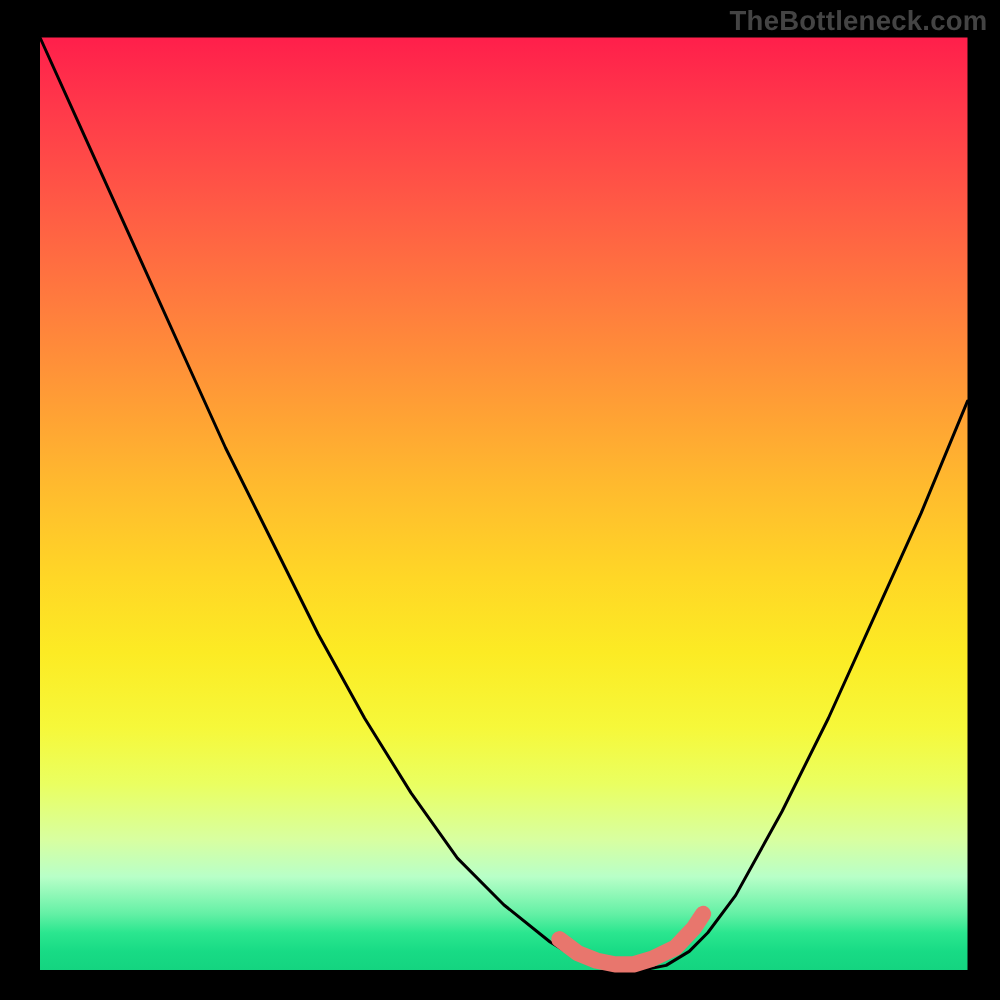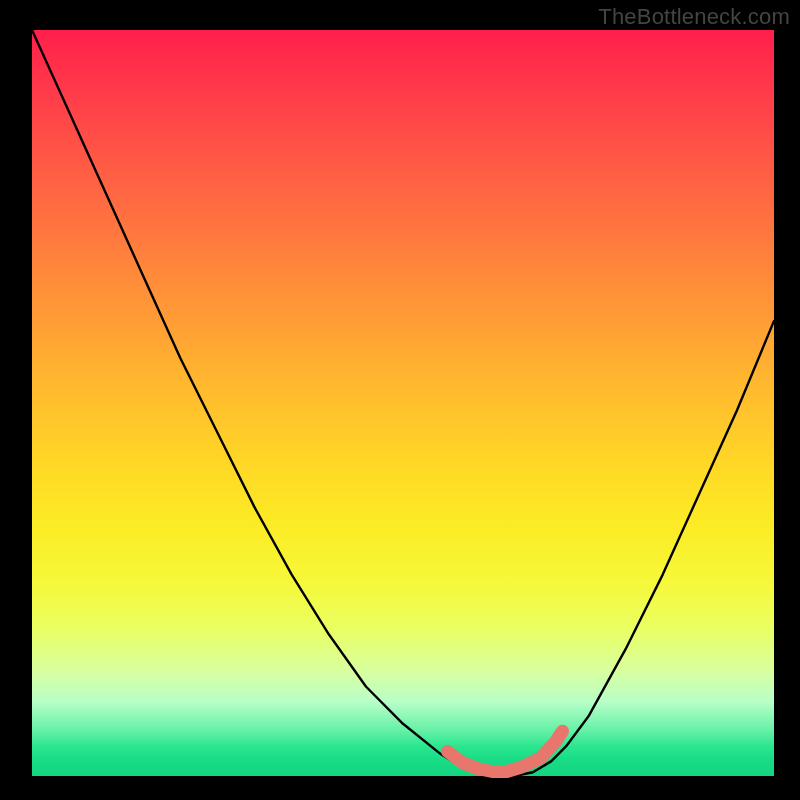--- a/index.html
+++ b/index.html
@@ -16,21 +16,21 @@
     width: 800px;
     height: 800px;
     background: #000;
   }
   .watermark {
     position: absolute;
     top: 4px;
     right: 10px;
     color: #444;
     font-size: 22px;
-    font-weight: 400;
+    font-weight: 700;
     letter-spacing: 0.2px;
     user-select: none;
   }
   .plot-area {
     position: absolute;
     background: linear-gradient(
       to bottom,
       #ff1f4b 0%,
       #ff3a4a 8%,
       #ff5a45 18%,

